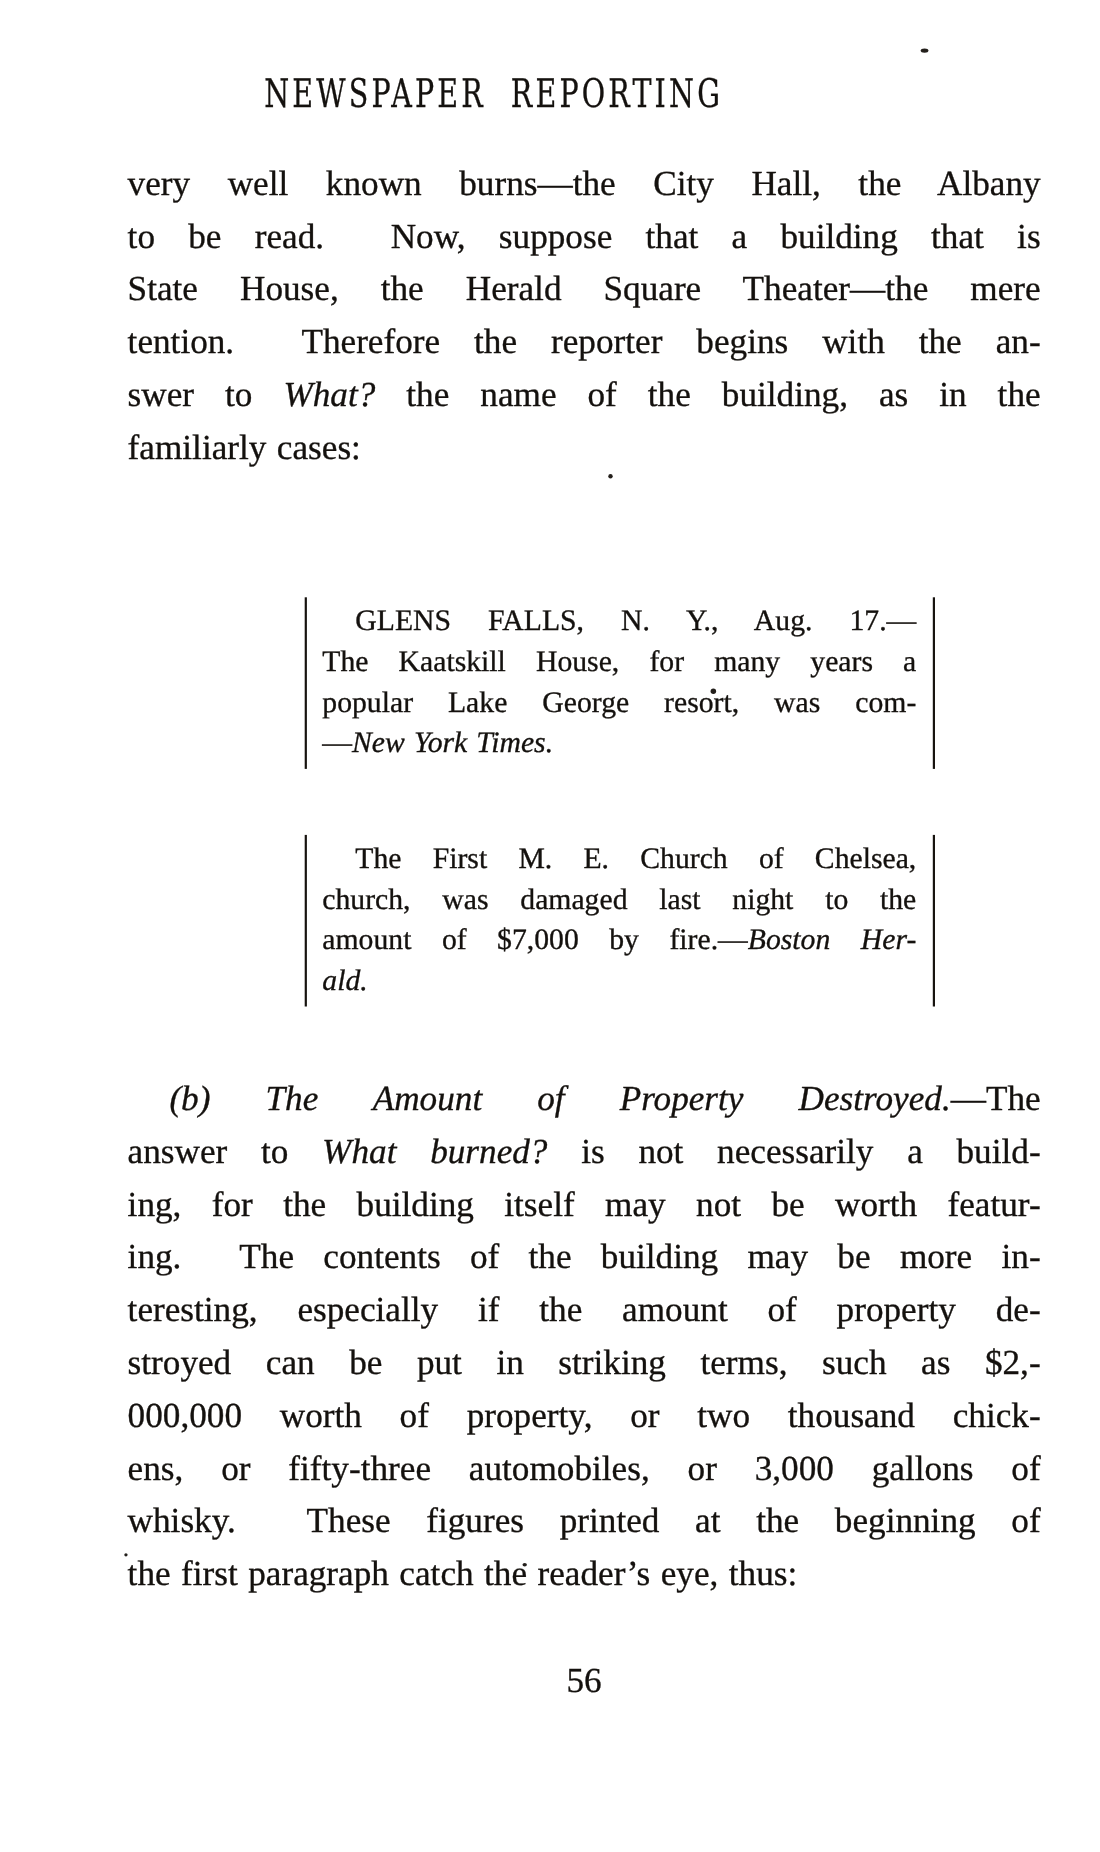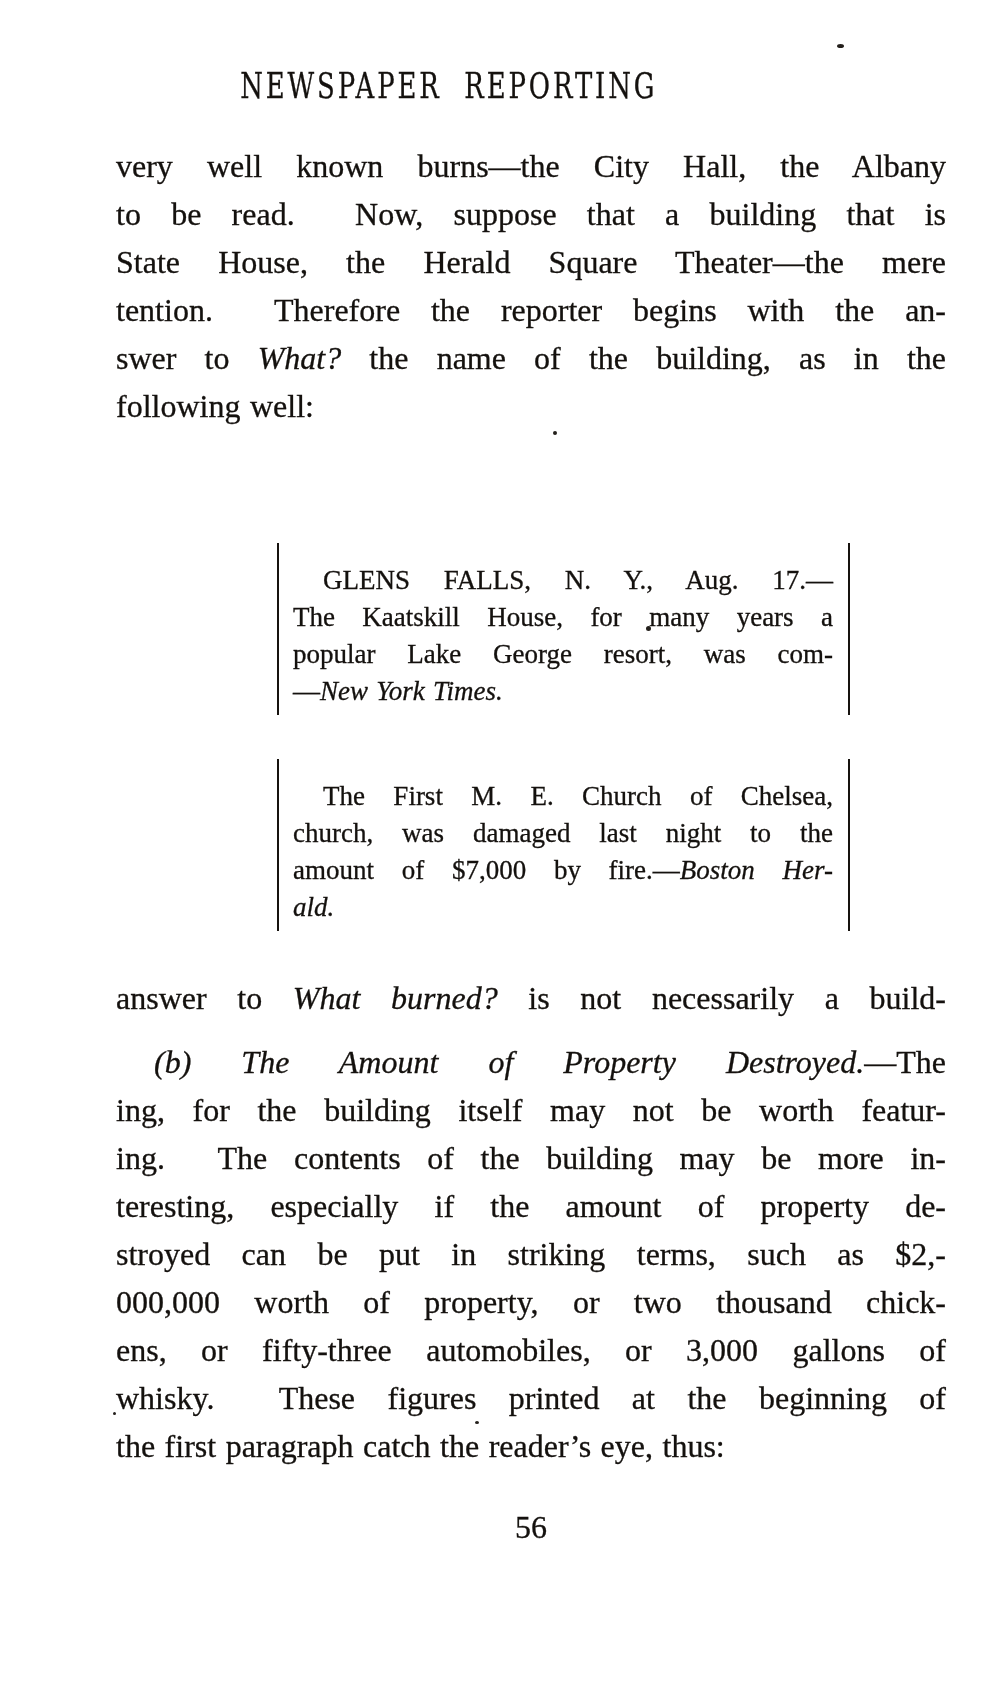--- a/index.html
+++ b/index.html
@@ -42,21 +42,21 @@
   .para1 { top: 142px; }
   .para2 { top: 974px; }
 
   
   .tline {
     text-align: justify;
     text-align-last: justify;
     word-spacing: 1.5px;
   }
   .tline.last { text-align-last: left; }
-  .tline.indent { text-indent: 38px; margin-top: 16px; }
+  .tline.indent { text-indent: 38px; }
   .quote .tline.indent { text-indent: 30px; }
   .it { font-style: italic; }
 
   
   .quote {
     position: absolute; left: 237px; width: 573px;
     box-sizing: border-box;
     border-left: 2px solid #17130f;
     border-right: 2px solid #17130f;
     padding: 3px 15px 5px 14px;
@@ -93,40 +93,40 @@
   <header class="running-head">
     <span class="head-inner">NEWSPAPER REPORTING</span>
   </header>
 
   <section class="para para1">
       <div class="tline"><span class="seg">very well known burns—the City Hall, the Albany</span></div>
       <div class="tline"><span class="seg">to be read.&nbsp; Now, suppose that a building that is</span></div>
       <div class="tline"><span class="seg">State House, the Herald Square Theater—the mere</span></div>
       <div class="tline"><span class="seg">tention.&nbsp; Therefore the reporter begins with the an-</span></div>
       <div class="tline"><span class="seg">swer to </span><span class="seg it">What?</span><span class="seg"> the name of the building, as in the</span></div>
-      <div class="tline last"><span class="seg">following well:</span></div>
+      <div class="tline last"><span class="seg">familiarly cases:</span></div>
     </section>
 
   <figure class="quote quote1">
       <div class="tline indent"><span class="seg">GLENS FALLS, N. Y., Aug. 17.—</span></div>
       <div class="tline"><span class="seg">The Kaatskill House, for many years a</span></div>
       <div class="tline"><span class="seg">popular Lake George resort, was com-</span></div>
       <div class="tline last"><span class="seg">—</span><span class="seg it">New York Times.</span></div>
     </figure>
 
   <figure class="quote quote2">
       <div class="tline indent"><span class="seg">The First M. E. Church of Chelsea,</span></div>
       <div class="tline"><span class="seg">church, was damaged last night to the</span></div>
       <div class="tline"><span class="seg">amount of $7,000 by fire.—</span><span class="seg it">Boston Her-</span></div>
       <div class="tline last"><span class="seg it">ald.</span></div>
     </figure>
 
   <section class="para para2">
+      <div class="tline indent"><span class="seg it">(b) The Amount of Property Destroyed.</span><span class="seg">—The</span></div>
       <div class="tline"><span class="seg">answer to </span><span class="seg it">What burned?</span><span class="seg"> is not necessarily a build-</span></div>
-      <div class="tline indent"><span class="seg it">(b) The Amount of Property Destroyed.</span><span class="seg">—The</span></div>
       <div class="tline"><span class="seg">ing, for the building itself may not be worth featur-</span></div>
       <div class="tline"><span class="seg">ing.&nbsp; The contents of the building may be more in-</span></div>
       <div class="tline"><span class="seg">teresting, especially if the amount of property de-</span></div>
       <div class="tline"><span class="seg">stroyed can be put in striking terms, such as $2,-</span></div>
       <div class="tline"><span class="seg">000,000 worth of property, or two thousand chick-</span></div>
       <div class="tline"><span class="seg">ens, or fifty-three automobiles, or 3,000 gallons of</span></div>
       <div class="tline"><span class="seg">whisky.&nbsp; These figures printed at the beginning of</span></div>
       <div class="tline last"><span class="seg">the first paragraph catch the reader’s eye, thus:</span></div>
     </section>
 

